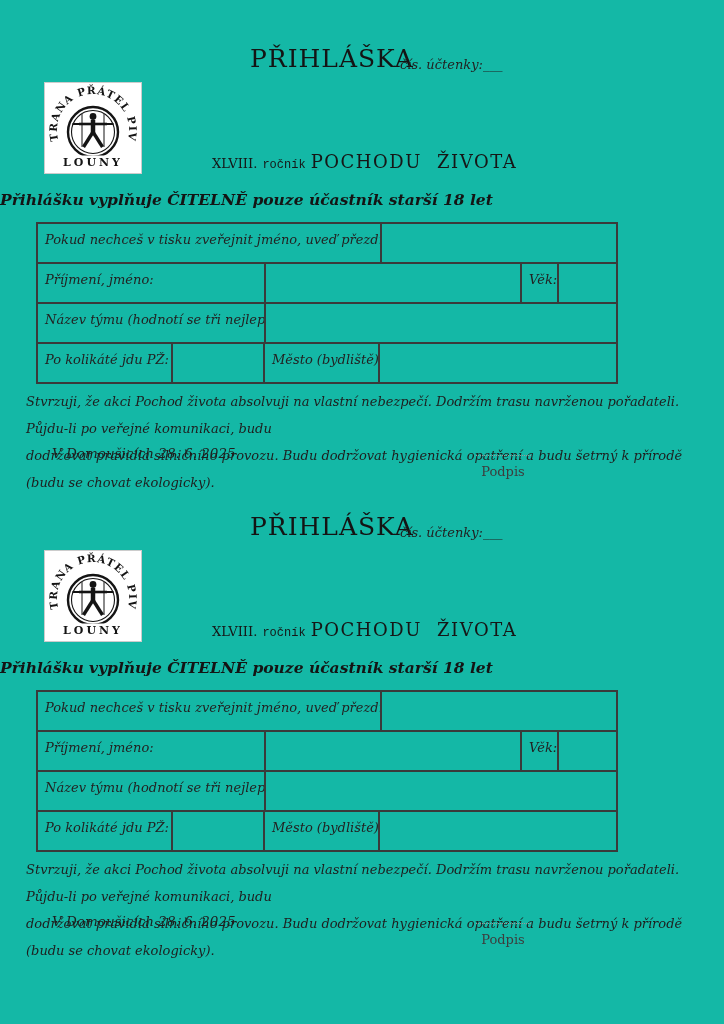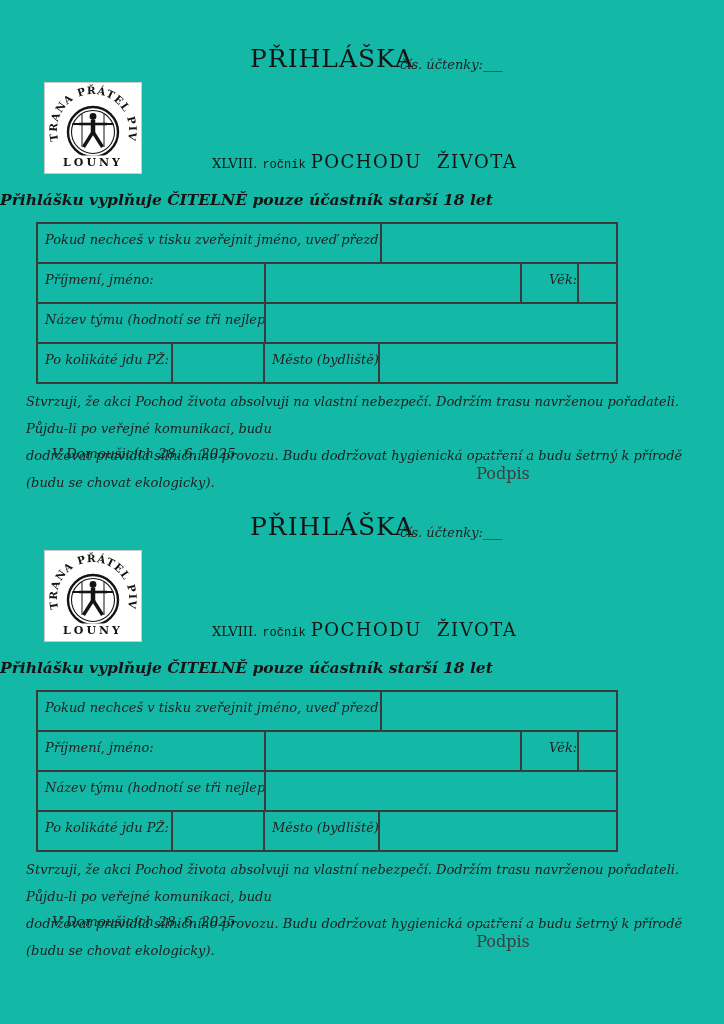--- a/index.html
+++ b/index.html
@@ -21,29 +21,29 @@
   .subtitle{position:absolute;left:0;width:100%;top:190px;
             font-style:italic;font-weight:bold;font-size:15.5px;color:#141414;}
 
   .reg-table{position:absolute;left:36px;top:222px;width:582px;border:2px solid #3a3a3a;box-sizing:border-box;}
   .trow{display:flex;height:38px;border-bottom:2px solid #3a3a3a;}
   .trow:last-child{border-bottom:none;}
   .tcell{box-sizing:border-box;border-right:2px solid #3a3a3a;padding:8px 4px 0 7px;
          font-style:italic;font-size:13px;color:#222;overflow:hidden;white-space:nowrap;}
   .tcell:last-child{border-right:none;}
   .w-nick{flex:0 0 344px;} .w-rest{flex:1 1 auto;}
-  .w-name{flex:0 0 228px;} .w-nameval{flex:0 0 256px;} .w-age{flex:0 0 37px;margin-left:20px;}
+  .w-name{flex:0 0 228px;} .w-nameval{flex:0 0 256px;} .w-age{flex:0 0 37px;}
   .w-team{flex:0 0 228px;}
   .w-count{flex:0 0 135px;} .w-countval{flex:0 0 92px;} .w-city{flex:0 0 115px;}
 
   .decl{position:absolute;left:26px;right:26px;top:388px;text-align:left;
         font-style:italic;font-size:13px;line-height:27px;color:#1e1e1e;}
   .date-line{position:absolute;left:52px;top:445px;font-style:italic;font-size:13.5px;color:#1e1e1e;}
   .sig-line{position:absolute;left:476px;top:441px;width:55px;height:14px;border-bottom:1.5px dotted #979797;}
-  .sig-label{position:absolute;left:471px;top:464px;width:64px;text-align:center;font-size:16px;color:#3d3d3d;}
+  .sig-label{position:absolute;left:471px;top:464px;width:64px;text-align:center;font-size:13px;color:#3d3d3d;}
 </style>
 </head>
 <body>
 
 <div id="page">
   <div class="form-copy" style="top: 0px;">
 
     <div class="title">PŘIHLÁŠKA</div>
     <div class="receipt">čís. účtenky:___</div>
 

